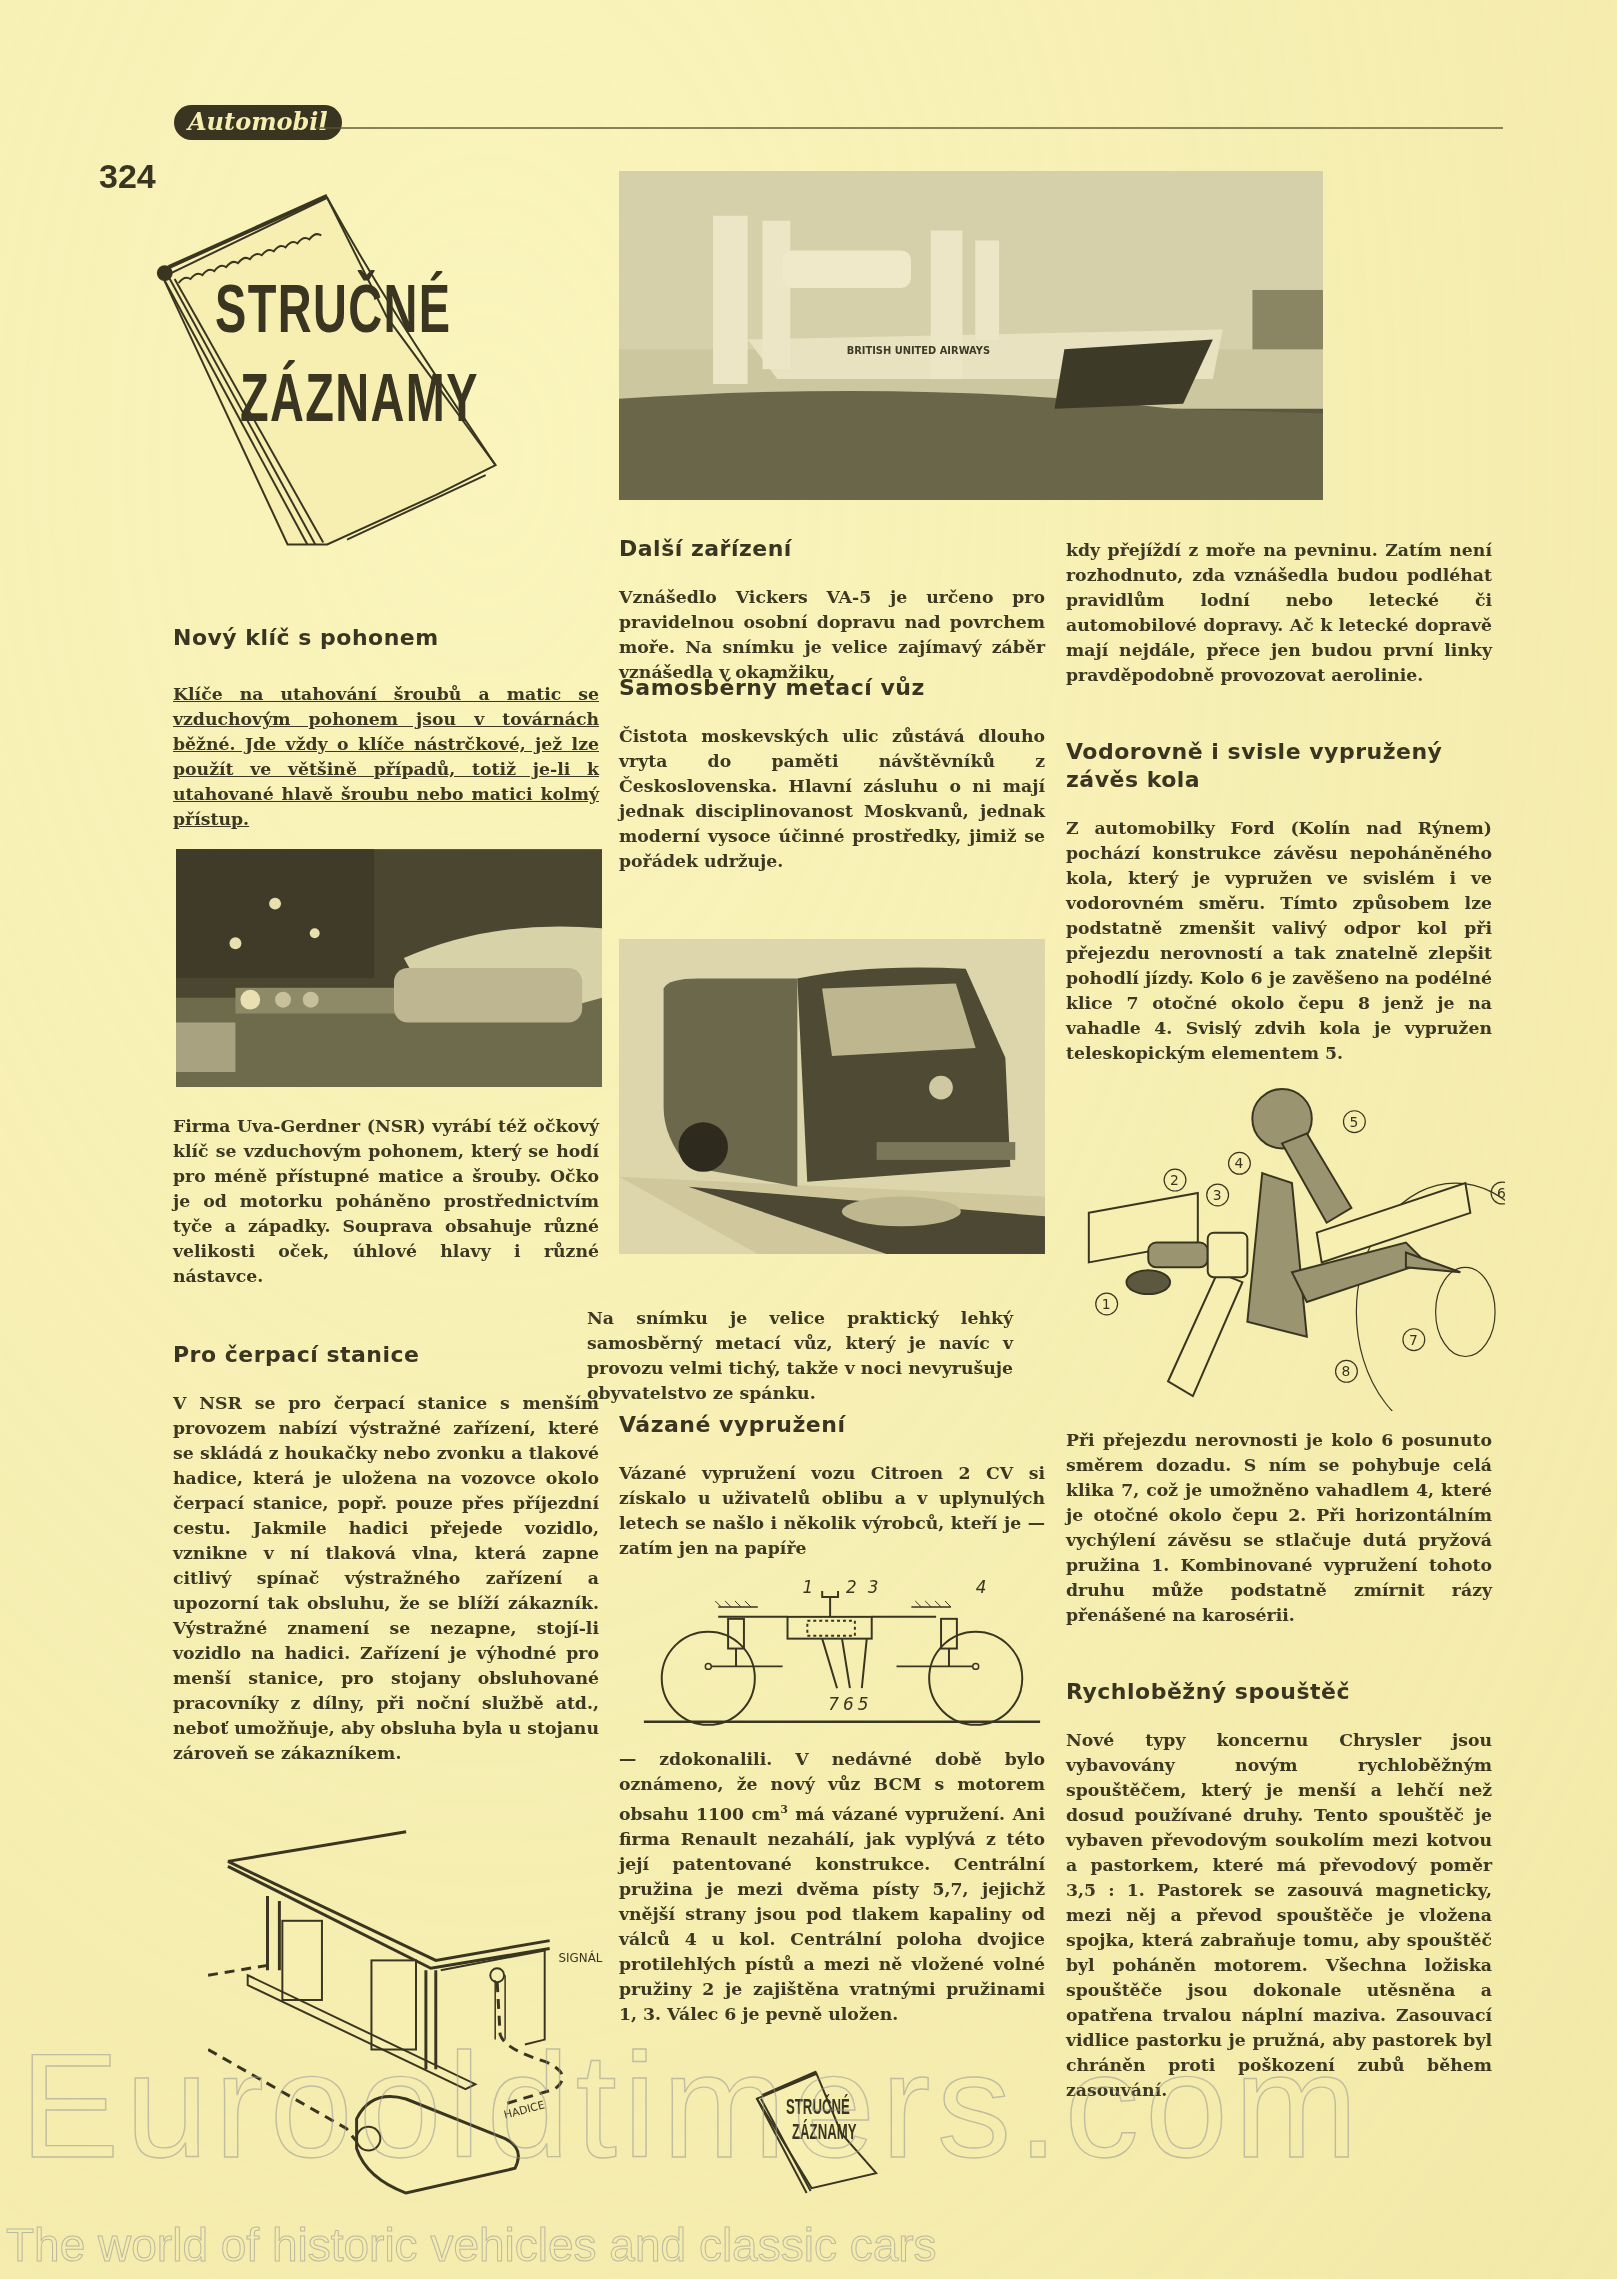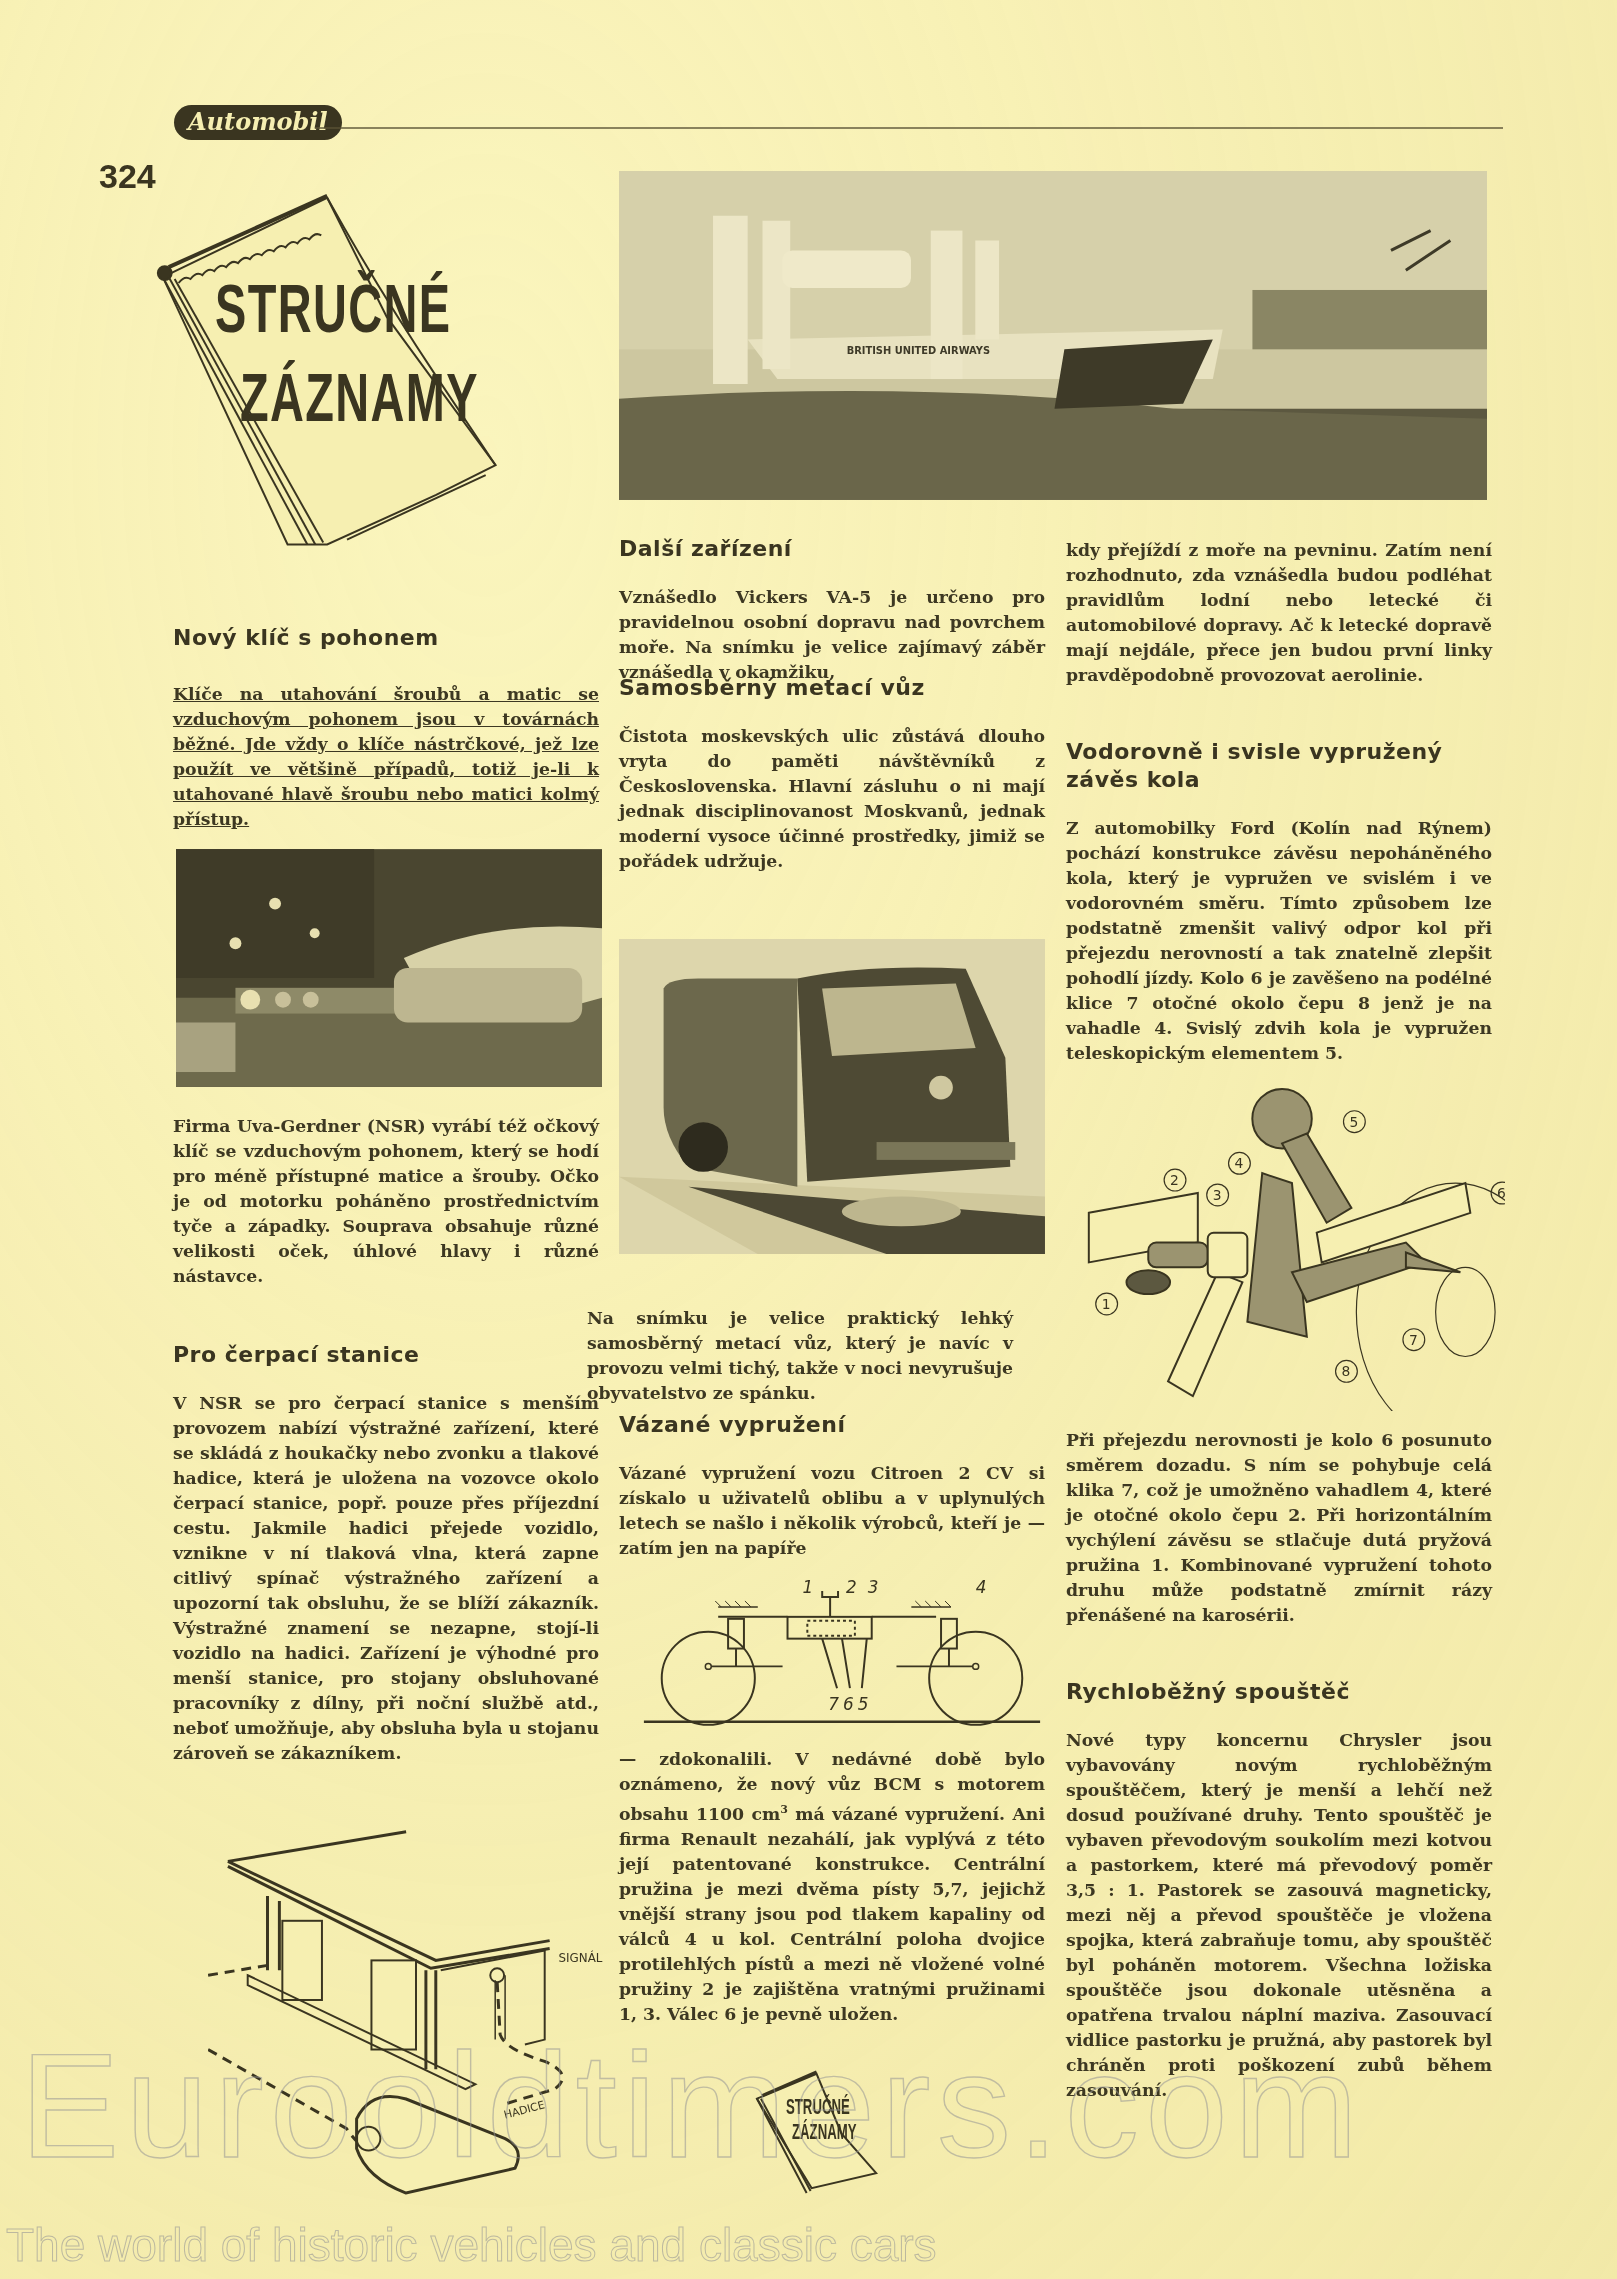--- a/index.html
+++ b/index.html
@@ -136,21 +136,21 @@
     </g>
     <g fill="none" stroke="#3a3520" stroke-width="3">
       <path d="M 150 320 Q 165 290 200 300 L 300 340 Q 320 350 310 370 L 200 395 Q 160 380 150 350 Z" fill="#f6efb1"></path>
       <circle cx="162" cy="340" r="12" stroke-width="2"></circle>
     </g>
     <text x="354" y="162" font-family="DejaVu Sans, sans-serif" font-size="12" fill="#3a3520">SIGNÁL</text>
     <text x="300" y="320" font-family="DejaVu Sans, sans-serif" font-size="11" fill="#3a3520" transform="rotate(-15 300 320)">HADICE</text>
   </svg>
 </div>
 
-<div class="abs photo" style="left:619px; top:171px; width:868px; height:329px;">
+<div class="abs photo" style="left:619px; top:171px; width:704px; height:329px;">
   <svg width="868" height="329" viewBox="0 0 877 332">
     <rect width="877" height="332" fill="#cdc7a0"></rect>
     <rect x="0" y="0" width="877" height="180" fill="#d6d0aa"></rect>
     <rect x="0" y="240" width="877" height="92" fill="#5c5840"></rect>
     <path d="M 0 230 Q 300 210 560 240 L 877 250 L 877 332 L 0 332 Z" fill="#6a664a"></path>
     <path d="M 130 170 L 610 160 L 600 210 L 160 210 Z" fill="#e8e2c0"></path>
     <path d="M 450 180 L 600 170 L 570 235 L 440 240 Z" fill="#3e3a28"></path>
     <rect x="95" y="45" width="35" height="170" fill="#ece6c6"></rect>
     <rect x="145" y="50" width="28" height="150" fill="#ece6c6"></rect>
     <rect x="315" y="60" width="32" height="150" fill="#ece6c6"></rect>

